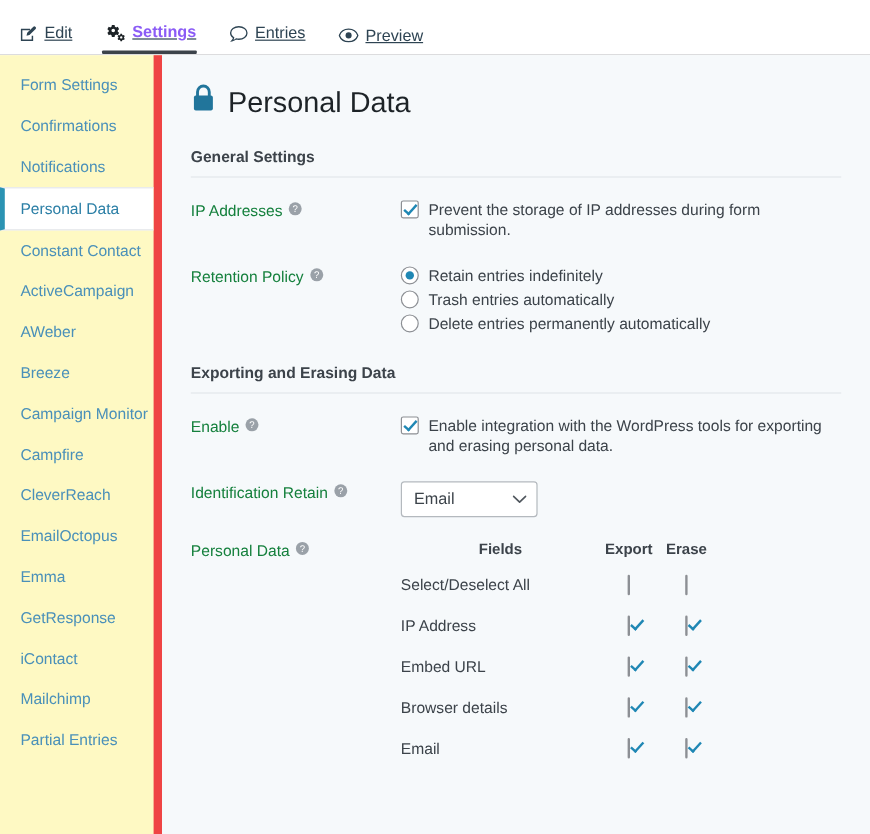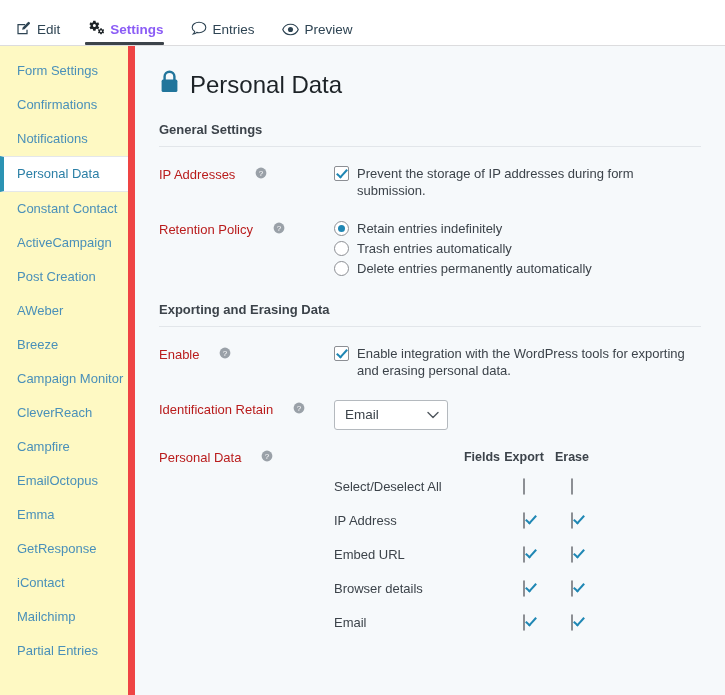--- a/index.html
+++ b/index.html
@@ -31,29 +31,30 @@
     background: #ffffff;
     border-bottom: 1px solid #dcdcde;
     display: flex;
     align-items: flex-end;
     padding-left: 14px;
     box-sizing: border-box;
     flex: 0 0 auto;
   }
   .tab {
     display: flex;
-    align-items: flex-end;
+    align-items: flex-start;
     gap: 6px;
     padding: 0 11px 9px 2px;
     margin-right: 14px;
     font-size: 13.5px;
     color: #2e4453;
     position: relative;
     cursor: pointer;
     line-height: 1;
+    text-decoration: underline;
   }
   .tab .tab-label { white-space: nowrap; }
   .tab.active .tab-label {
     font-weight: bold;
     color: #8b5cf6;
   }
   .tab.active::after {
     content: "";
     position: absolute;
     left: 0; right: 11px; bottom: 0;
@@ -132,26 +133,26 @@
 
   .field-row {
     display: flex;
     align-items: flex-start;
     margin-top: 18px;
   }
   .field-label {
     width: 175px;
     flex: 0 0 175px;
     font-size: 13px;
-    color: #b91c1c;
+    color: #15803d;
     padding-top: 1px;
     line-height: 18px;
     display: flex;
     align-items: flex-end;
-    gap: 20px;
+    gap: 5px;
   }
   .field-ctrl {
     flex: 1 1 auto;
     font-size: 13px;
     color: #3c434a;
     line-height: 18px;
   }
 
   .help-icon {
     display: inline-block;
@@ -229,21 +230,21 @@
 
   
   .pd-table {
     border-collapse: collapse;
     width: 262px;
   }
   .pd-table th {
     font-size: 12.5px;
     font-weight: bold;
     color: #3c434a;
-    text-align: right;
+    text-align: center;
     padding: 0 0 12px 0;
     white-space: nowrap;
   }
   .pd-table th.col-chk, .pd-table td.col-chk {
     text-align: center;
     width: 48px;
   }
   .pd-table td {
     font-size: 13px;
     color: #3c434a;
@@ -302,26 +303,25 @@
 
   <div class="body-wrap">
 
     <div class="sidebar">
       <div class="side-item">Form Settings</div>
       <div class="side-item">Confirmations</div>
       <div class="side-item">Notifications</div>
       <div class="side-item active">Personal Data</div>
       <div class="side-item">Constant Contact</div>
       <div class="side-item">ActiveCampaign</div>
-      <div class="side-item">Post Creation</div>
       <div class="side-item">AWeber</div>
       <div class="side-item">Breeze</div>
       <div class="side-item">Campaign Monitor</div>
+      <div class="side-item">Campfire</div>
       <div class="side-item">CleverReach</div>
-      <div class="side-item">Campfire</div>
       <div class="side-item">EmailOctopus</div>
       <div class="side-item">Emma</div>
       <div class="side-item">GetResponse</div>
       <div class="side-item">iContact</div>
       <div class="side-item">Mailchimp</div>
       <div class="side-item">Partial Entries</div>
     </div>
 
     <div class="main">
 

